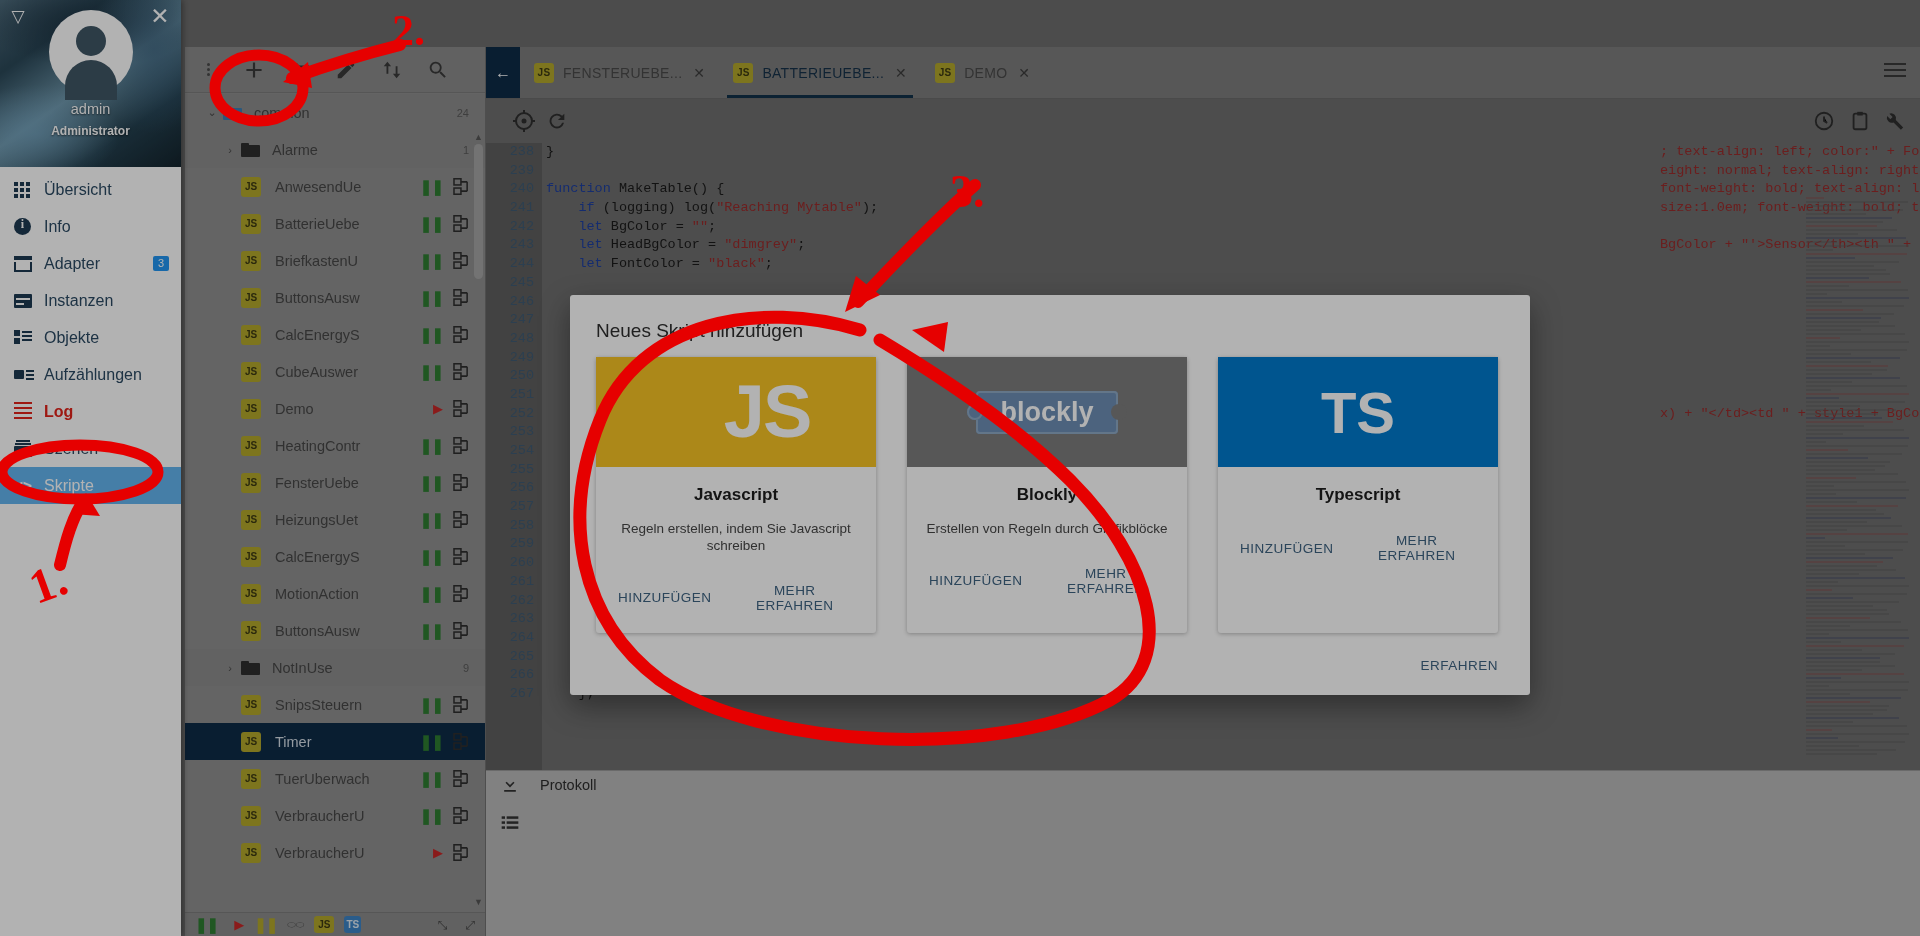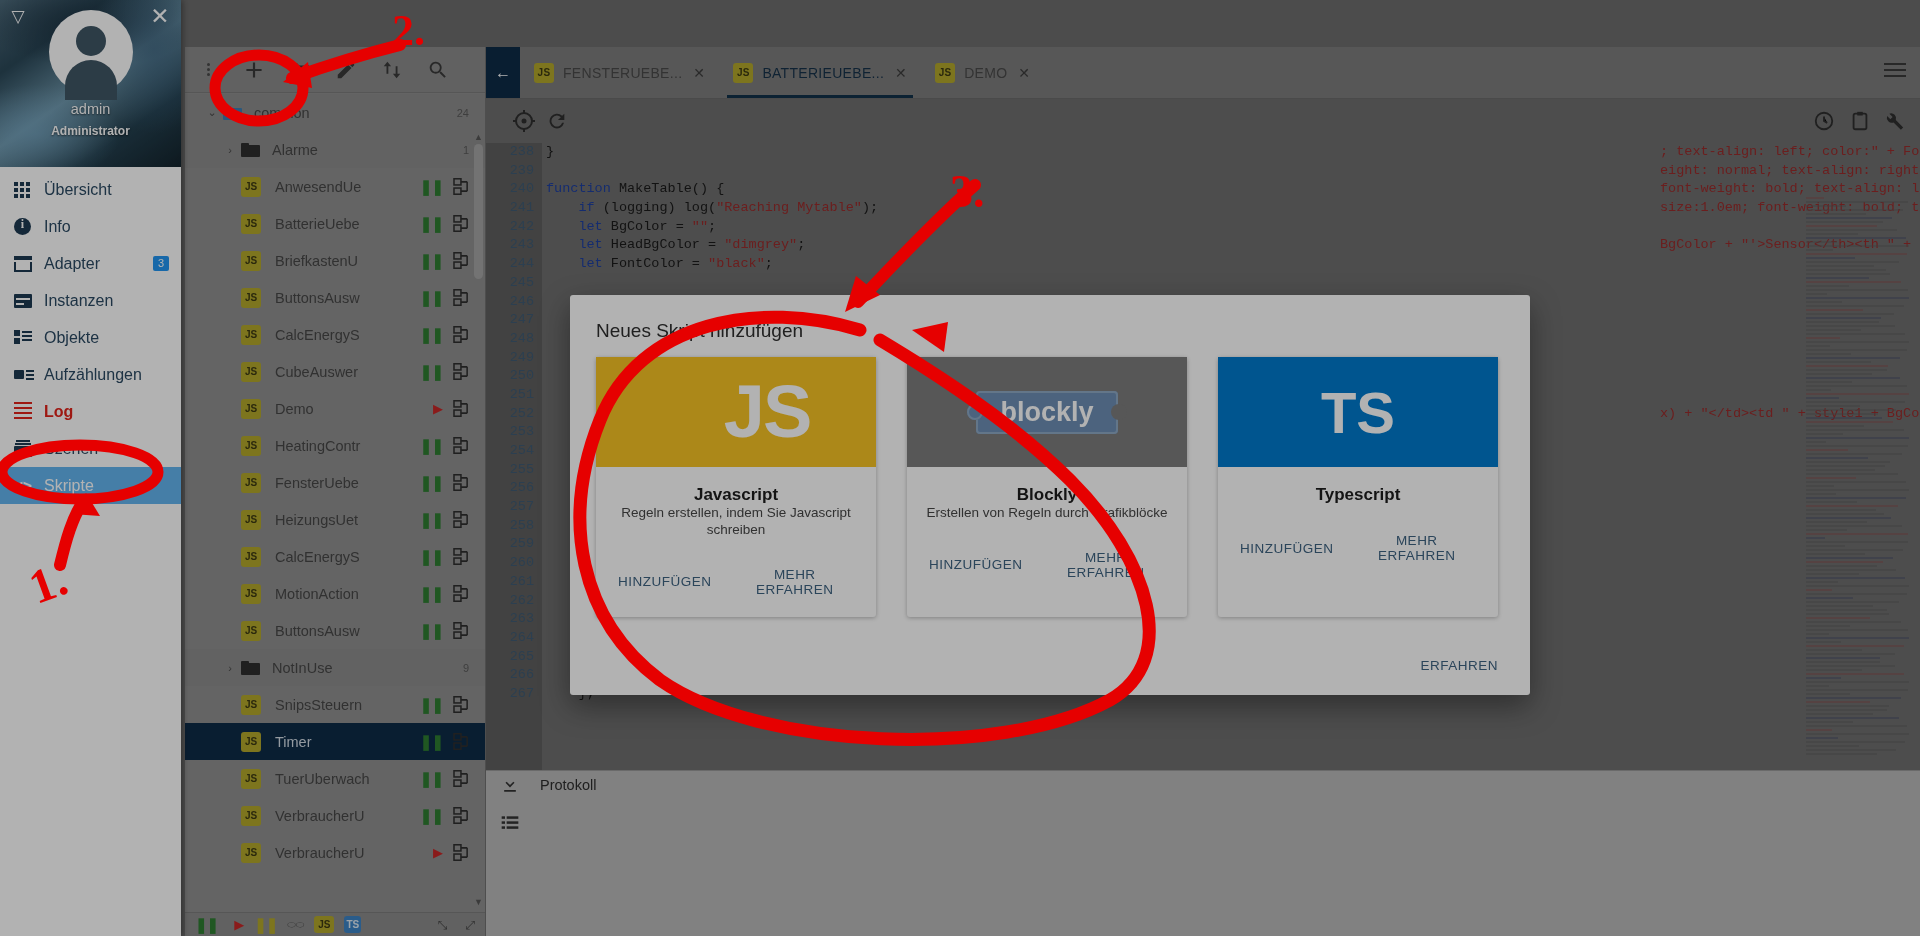--- a/index.html
+++ b/index.html
@@ -270,21 +270,21 @@
   .logo-blockly::before{
     content:""; position:absolute; left:-9px; top:13px; width:16px;height:16px;
     border-radius:50%; background:#6d8fb5; box-shadow:inset 0 0 0 2px #8fa9c4;
   }
   .logo-blockly::after{
     content:""; position:absolute; right:-9px; top:13px; width:16px;height:16px;
     border-radius:50%; background:#7d7d7d;
   }
   .card-body{ padding:18px 10px 6px; text-align:center; }
   .card-title{ font-size:17px; font-weight:bold; color:#1d1d1d; }
-  .card-desc{ font-size:13.5px; color:#474747; line-height:1.25; }
+  .card-desc{ margin-top:16px; font-size:13.5px; color:#474747; line-height:1.25; }
   .card-actions{ display:flex; gap:8px; padding:16px 14px 14px; }
   .card-btn{
     color:#3e6382; font-size:13.5px; letter-spacing:.5px; cursor:pointer;
     padding:6px 8px; border-radius:3px; background:none; border:none;
     font-family:"Liberation Sans", sans-serif;
   }
   .dialog-cancel{
     position:absolute; right:24px; bottom:16px; color:#3e6382; font-size:13.5px;
     letter-spacing:.5px; cursor:pointer; background:none; border:none; padding:6px 8px;
     font-family:"Liberation Sans", sans-serif;

